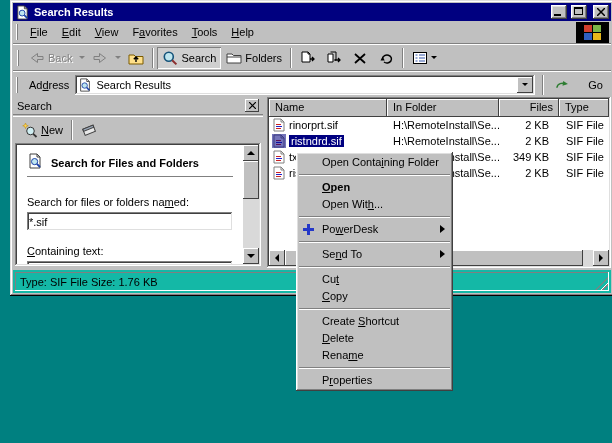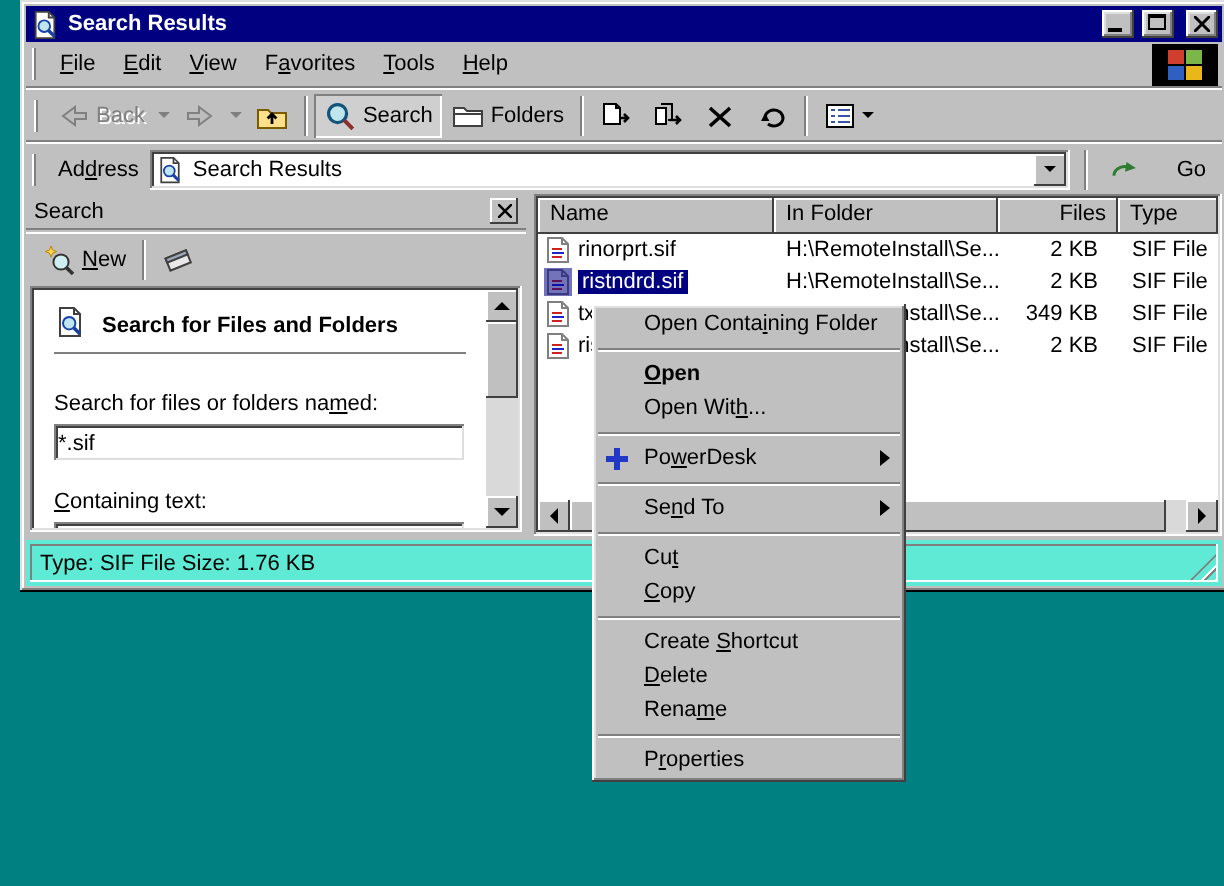--- a/index.html
+++ b/index.html
@@ -87,21 +87,21 @@
   .c-type{flex:1;padding-left:7px;}
   .doc-icon{position:relative;width:14px;height:14px;flex:0 0 auto;}
   .lrow.sel .ntext{background:#000080;color:#fff;padding:0 2px;}
   .lrow.sel .doc-icon::after{content:"";position:absolute;inset:0;background:rgba(0,0,128,.55);}
   .hscroll{position:absolute;left:2px;right:2px;bottom:2px;height:16px;background:#d9d9d9;}
   .hs-left{position:absolute;left:0;top:0;width:16px;height:16px;display:flex;align-items:center;justify-content:center;}
   .hs-right{position:absolute;right:0;top:0;width:16px;height:16px;display:flex;align-items:center;justify-content:center;}
   .hs-thumb{position:absolute;left:16px;top:0;width:298px;height:16px;}
 
   
-  .statusbar{position:absolute;left:3px;right:3px;top:270px;height:23px;background:#5eead4;padding:2px;}
+  .statusbar{position:absolute;left:3px;right:3px;top:270px;height:23px;background:#14b8a6;padding:2px;}
   .status-panel{position:relative;width:100%;height:100%;display:flex;align-items:center;padding-left:5px;
                 box-shadow:inset -1px -1px 0 #fff, inset 1px 1px 0 #808080;}
   .grip-corner{position:absolute;right:1px;bottom:1px;width:13px;height:13px;
      background:repeating-linear-gradient(135deg,transparent 0 3px,#fff 3px 4px,#808080 4px 5px);
      clip-path:polygon(100% 0,100% 100%,0 100%);}
 
   
   .ctxmenu{position:absolute;left:296px;top:152px;width:157px;background:#c0c0c0;padding:2px 1px;}
   .ctx-item{position:relative;height:17px;line-height:17px;padding-left:25px;white-space:nowrap;}
   .ctx-item.bold{font-weight:bold;}

